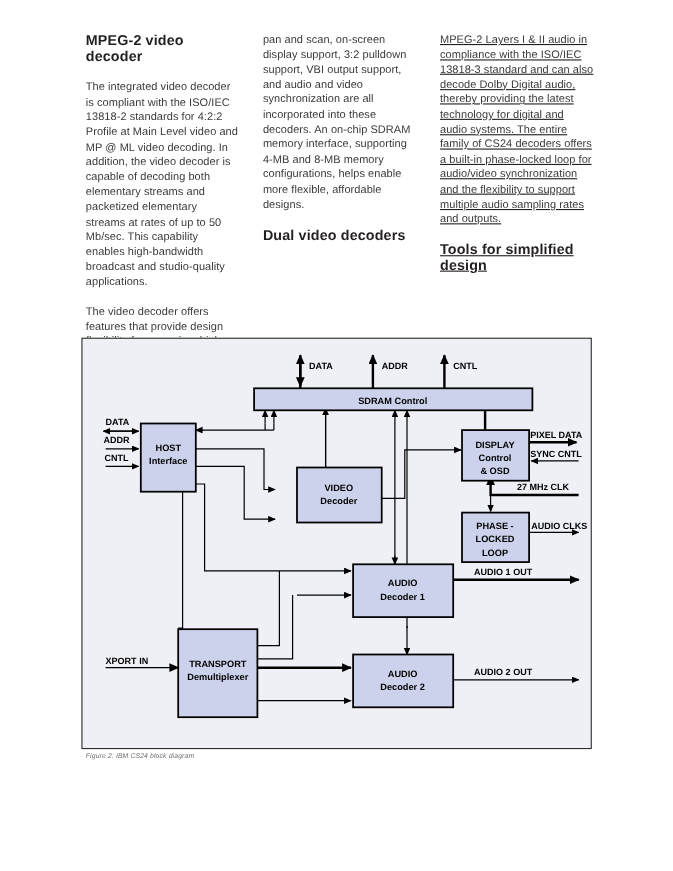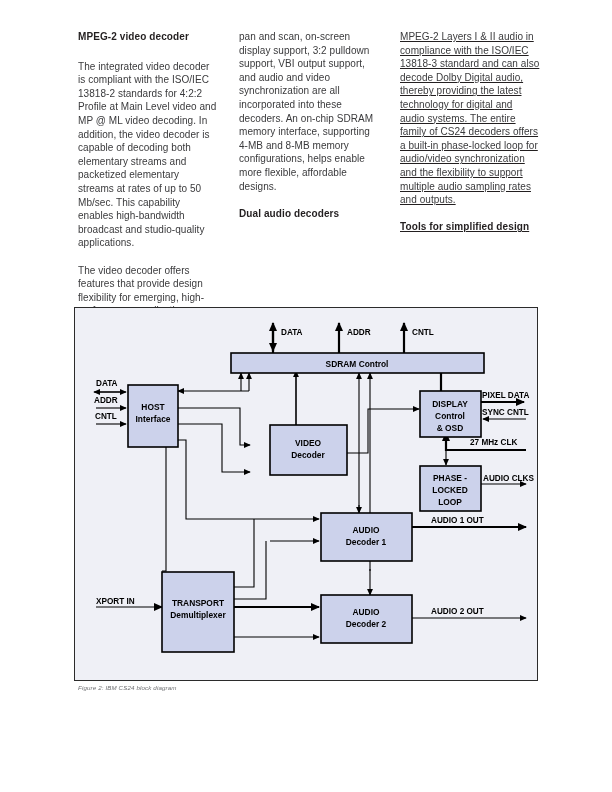--- a/index.html
+++ b/index.html
@@ -17,21 +17,21 @@
     position:absolute;
     left:78px; top:30px;
     width:462px;
     display:flex;
     gap:22px;
   }
   .col{width:139px;}
   .col:last-child{width:140px;text-decoration:underline;}
 
   h2.sub{
-    font-size:10px;
+    font-size:13px;
     font-weight:bold;
     line-height:13.6px;
     margin:0 0 0 0;
     letter-spacing:.01em;
     color:#231f20;
   }
   .body-p{
     font-size:10px;
     line-height:13.6px;
     margin:0;
@@ -79,21 +79,21 @@
   <div class="columns">
 
     <div class="col">
       <h2 class="sub">MPEG-2 video decoder</h2>
       <p class="body-p">The integrated video decoder is compliant with the ISO/IEC 13818-2 standards for 4:2:2 Profile at Main Level video and MP @ ML video decoding. In addition, the video decoder is capable of decoding both elementary streams and packetized elementary streams at rates of up to 50 Mb/sec. This capability enables high-bandwidth broadcast and studio-quality applications.</p>
       <p class="body-p">The video decoder offers features that provide design flexibility for emerging, high-performance applications. Horizontal and vertical filtering,</p>
     </div>
 
     <div class="col">
       <p class="body-p">pan and scan, on-screen display support, 3:2 pulldown support, VBI output support, and audio and video synchronization are all incorporated into these decoders. An on-chip SDRAM memory interface, supporting 4-MB and 8-MB memory configurations, helps enable more flexible, affordable designs.</p>
-      <h2 class="sub">Dual audio decoders</h2>
+      <h2 class="sub">Dual video decoders</h2>
     </div>
 
     <div class="col">
       <p class="body-p">MPEG-2 Layers I &amp; II audio in compliance with the ISO/IEC 13818-3 standard and can also decode Dolby Digital audio, thereby providing the latest technology for digital and audio systems. The entire family of CS24 decoders offers a built-in phase-locked loop for audio/video synchronization and the flexibility to support multiple audio sampling rates and outputs.</p>
       <h2 class="sub">Tools for simplified design</h2>
     </div>
 
   </div>
 
   <div class="figure-wrap">

